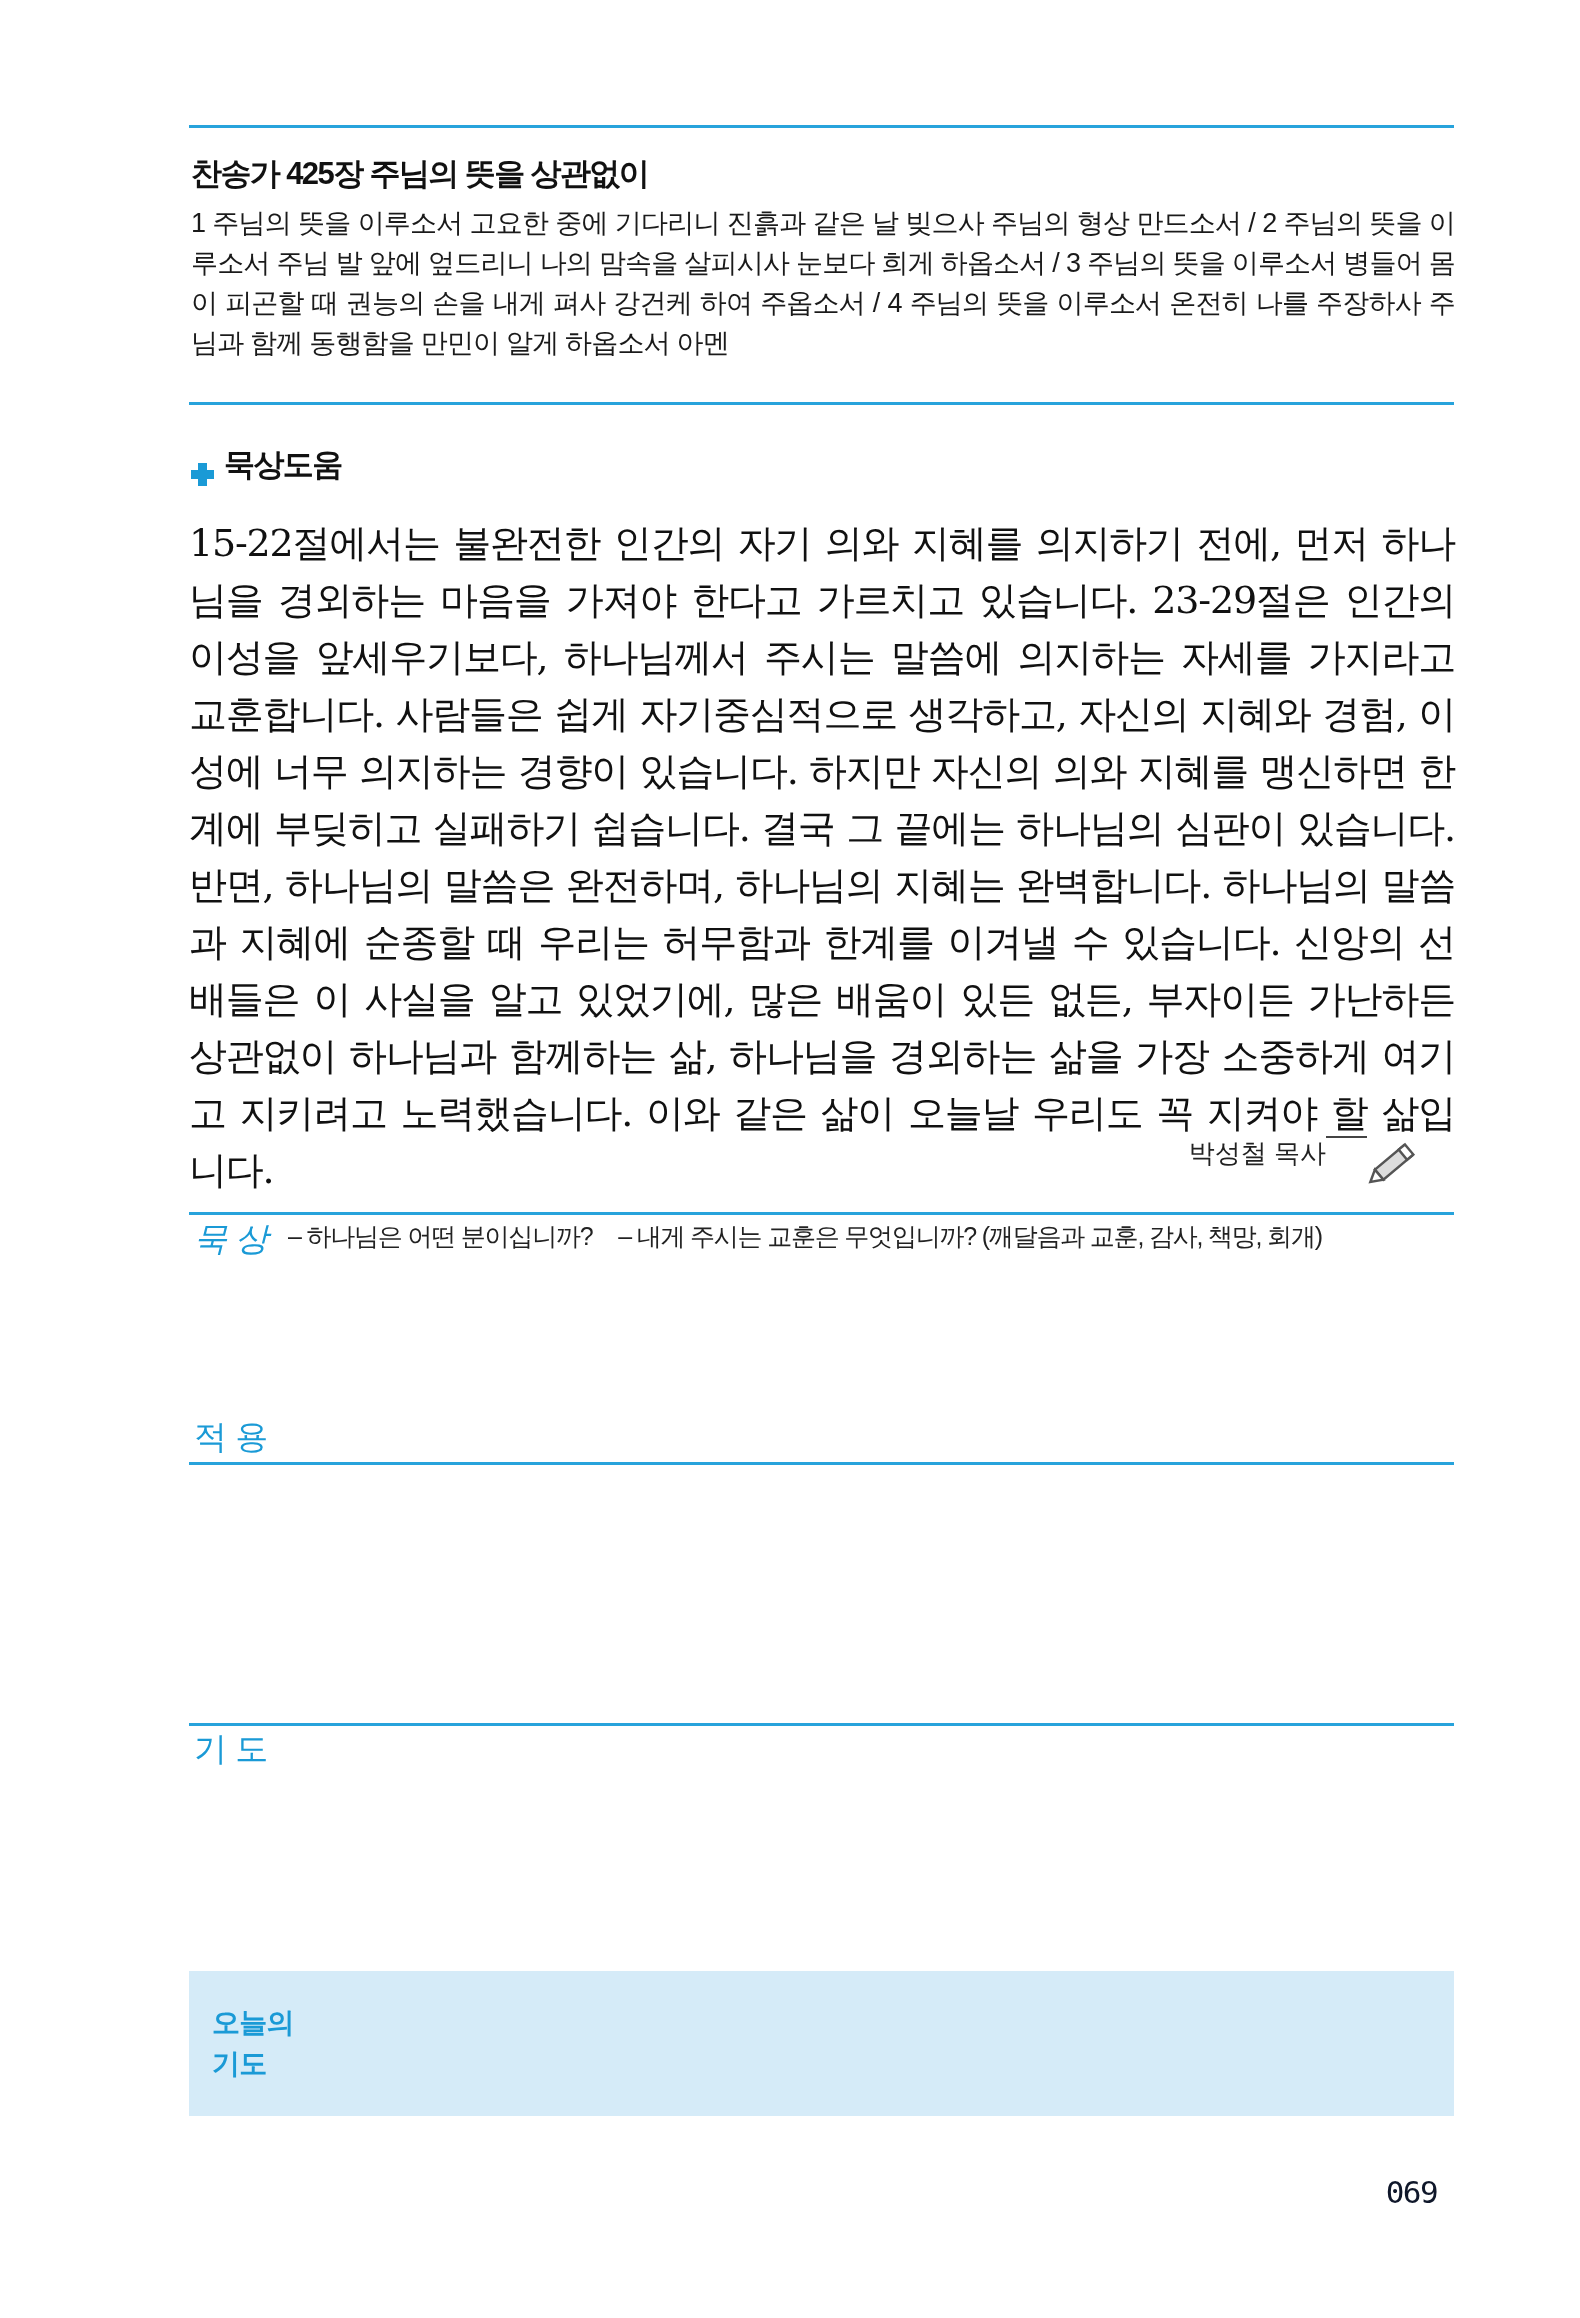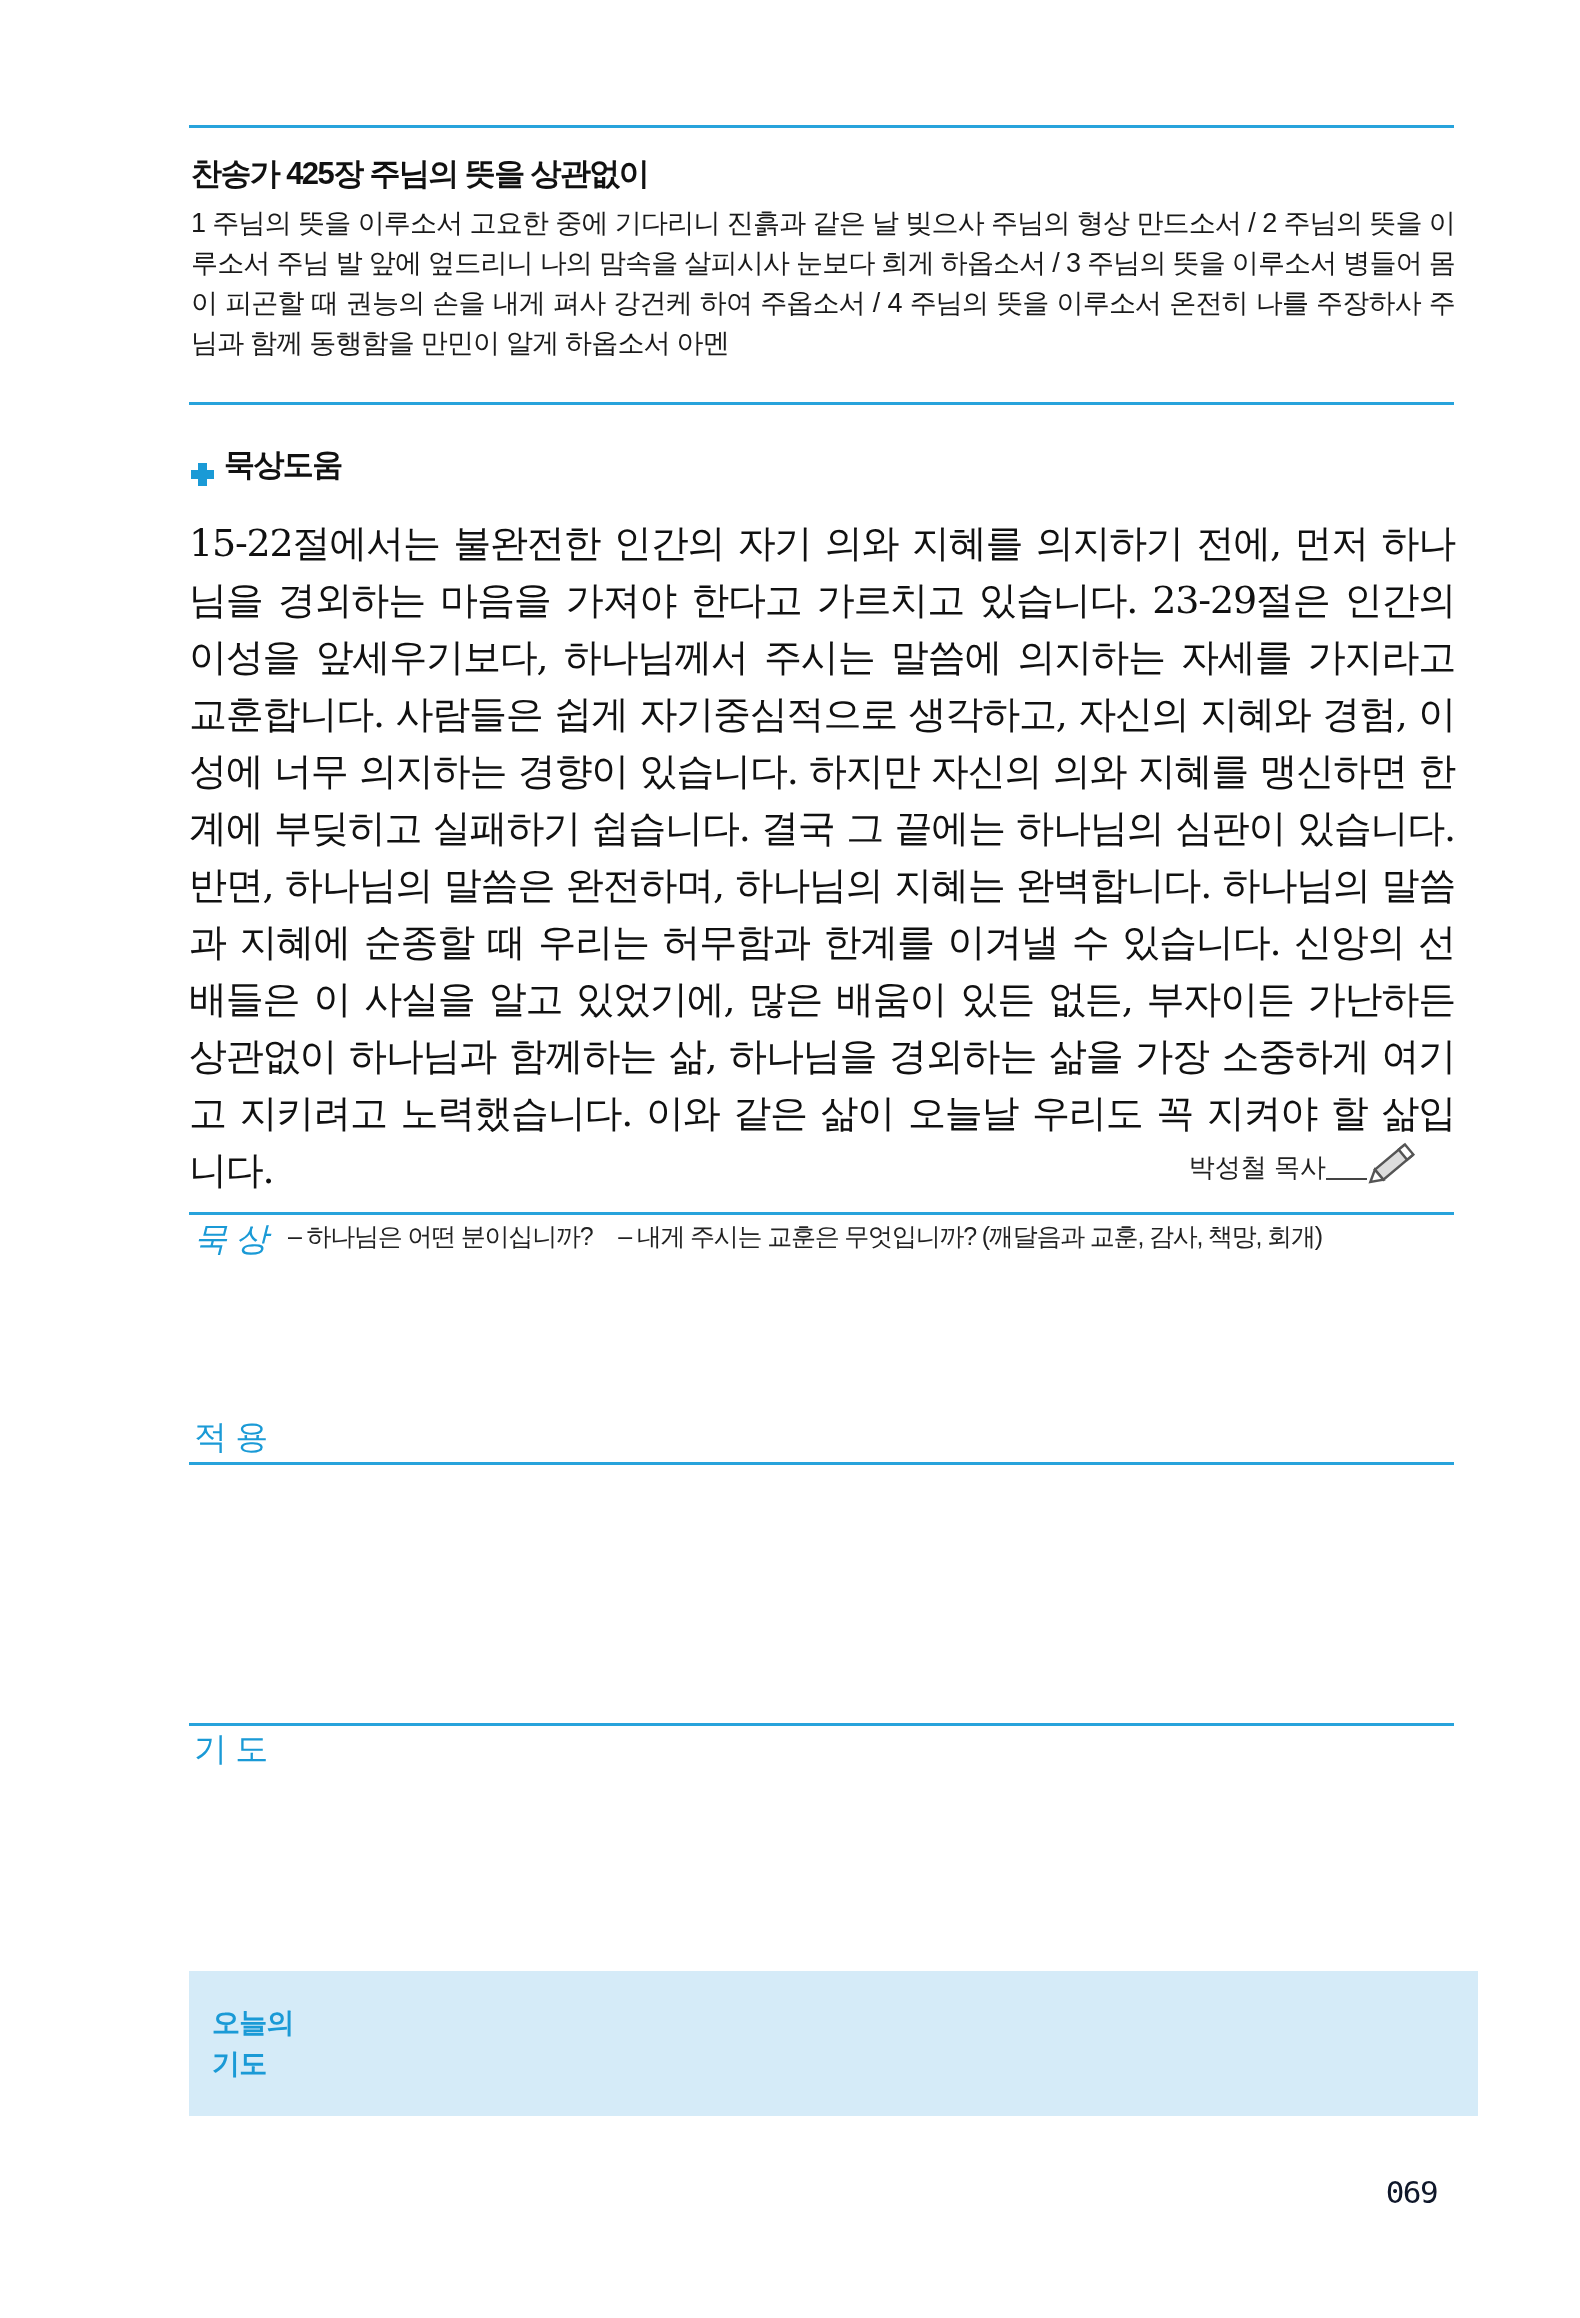--- a/index.html
+++ b/index.html
@@ -14,30 +14,30 @@
   .section-head { position: absolute; left: 191px; top: 444px; display: flex; align-items: flex-end; }
   .cross { width: 23px; height: 23px; position: relative; margin-right: 10px; }
   .cross::before, .cross::after { content: ""; position: absolute; background: #1a9ad6; }
   .cross::before { left: 7.4px; top: 0; width: 8.2px; height: 23px; }
   .cross::after { left: 0; top: 7.4px; width: 23px; height: 8.2px; }
   .section-title { font-size: 31px; font-weight: bold; letter-spacing: -1.6px; color: #111;
                    font-family: "Liberation Sans", "DejaVu Sans", sans-serif; }
   .body-text { position: absolute; left: 189px; top: 473px; width: 1266px; font-size: 38px;
                line-height: 57px; color: #111; letter-spacing: -1.2px; text-align: justify;
                font-family: "DejaVu Serif", "Liberation Serif", serif; margin-top: 42px; }
-  .author { position: absolute; right: 156px; top: 1136px; display: flex; align-items: flex-end; }
+  .author { position: absolute; right: 156px; top: 1136px; display: flex; align-items: flex-start; }
   .author-name { font-size: 26px; color: #222; font-family: "Liberation Sans", "DejaVu Sans", sans-serif; }
   .author-underline { width: 41px; height: 1.6px; background: #444; margin-bottom: 5px; }
   .pencil { width: 58px; height: 49px; }
   .label { position: absolute; left: 194px; color: #1a9ad6; font-size: 33px; letter-spacing: 8.2px;
            font-family: "DejaVu Sans", "Liberation Sans", sans-serif; }
   .meditation-qs { position: absolute; left: 288px; top: 1220px; font-size: 25px; color: #222;
                    letter-spacing: -1.2px; font-family: "Liberation Sans", "DejaVu Sans", sans-serif; }
   .meditation-qs span { margin-right: 20px; }
-  .prayer-box { position: absolute; left: 189px; top: 1971px; width: 1265px; height: 145px; background: #d5ebf8; padding-left: 24px; }
+  .prayer-box { position: absolute; left: 189px; top: 1971px; width: 1265px; height: 145px; background: #d5ebf8; }
   .prayer-label { position: absolute; left: 23px; top: 31px; color: #1a9ad6; font-size: 28px; font-weight: bold;
                   line-height: 41px; letter-spacing: -0.8px; font-family: "Liberation Sans", "DejaVu Sans", sans-serif; }
   .prayer-items { position: absolute; left: 158px; top: 31px; font-size: 27px; line-height: 41px; color: #111;
                   letter-spacing: -0.8px; font-family: "Liberation Sans", "DejaVu Sans", sans-serif; }
   .prayer-items .num { font-weight: bold; }
   .page-number { position: absolute; right: 144px; top: 2174px; font-size: 31px; color: #0f172a;
                  font-family: "DejaVu Sans Mono", "Liberation Mono", monospace; letter-spacing: -1.6px; margin-left: 20px; }
 </style>
 </head>
 <body>

